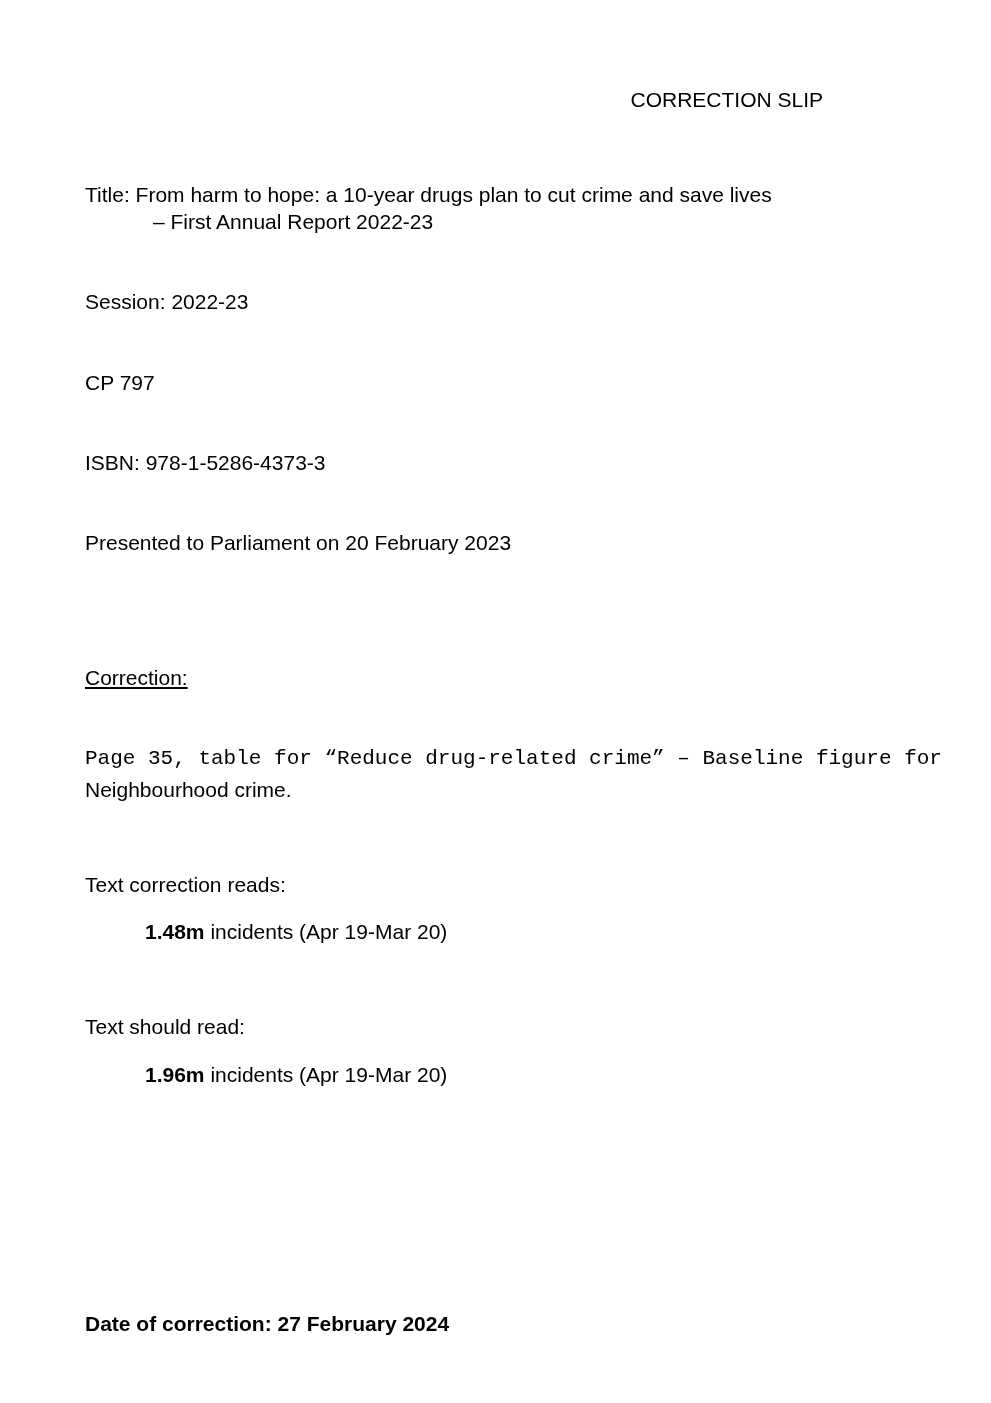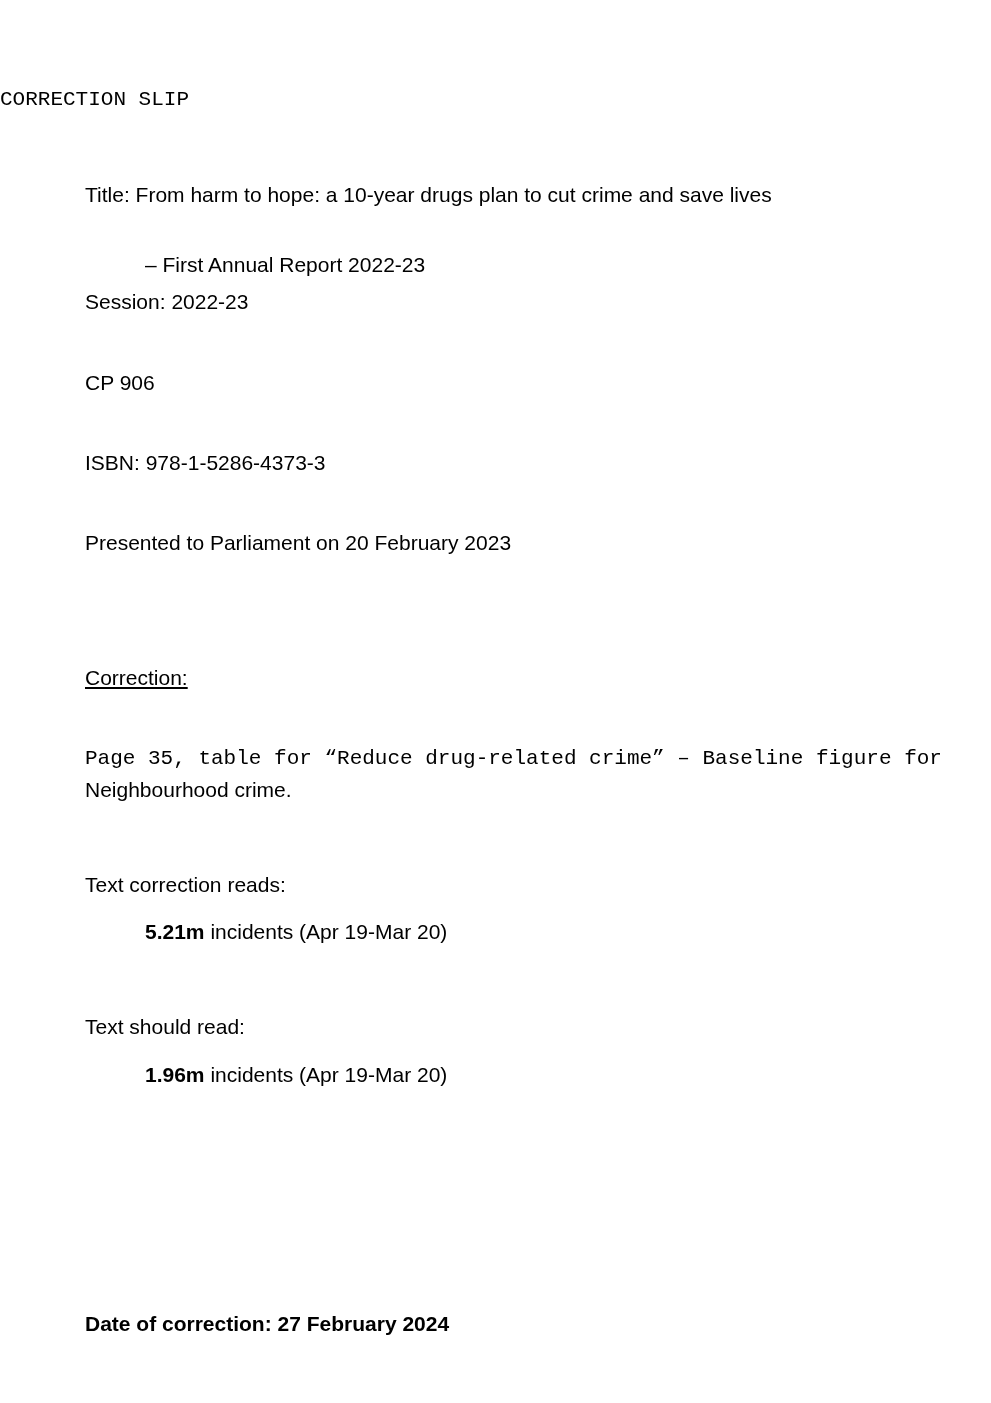--- a/index.html
+++ b/index.html
@@ -10,46 +10,46 @@
     body {
       width: 991px;
       height: 1403px;
       position: relative;
       font-family: "Liberation Sans", sans-serif;
       font-size: 21px;
       color: #000000;
       overflow: hidden;
     }
     .abs { position: absolute; line-height: 1.2; white-space: nowrap; }
-    .heading { left: 0; width: 823px; text-align: left; top: 87px; font-family: Liberation Mono, monospace; }
+    .heading { left: 0; width: 823px; text-align: right; top: 87px; }
     .left { left: 85px; }
     .indent { left: 145px; }
-    .title-line2 { left: 145px; margin-top: 43px; }
+    .title-line2 { left: 153px; }
     .underline { text-decoration: underline; }
     b { font-weight: bold; }
   </style>
 </head>
 <body>
 
 <div>
   <div class="abs heading">CORRECTION SLIP</div>
 
   <div class="abs left" style="top:182px;"><span>Title:</span> <span>From harm to hope: a 10-year drugs plan to cut crime and save lives</span></div>
   <div class="abs title-line2" style="top:209px;">– First Annual Report 2022-23</div>
 
   <div class="abs left" style="top:289px;">Session: 2022-23</div>
-  <div class="abs left" style="top:370px;">CP 906</div>
+  <div class="abs left" style="top:370px;">CP 797</div>
   <div class="abs left" style="top:450px;">ISBN: 978-1-5286-4373-3</div>
   <div class="abs left" style="top:530px;">Presented to Parliament on 20 February 2023</div>
 
   <div class="abs left underline" style="top:665px;">Correction:</div>
 
   <div class="abs left" style="top:746px;font-family:Liberation Mono, monospace;">Page 35, table for “Reduce drug-related crime” – Baseline figure for</div>
   <div class="abs left" style="top:777px;">Neighbourhood crime.</div>
 
   <div class="abs left" style="top:872px;">Text correction reads:</div>
-  <div class="abs indent" style="top:919px;"><b>5.21m</b><span style="white-space:pre;"> incidents (Apr 19-Mar 20)</span></div>
+  <div class="abs indent" style="top:919px;"><b>1.48m</b><span style="white-space:pre;"> incidents (Apr 19-Mar 20)</span></div>
 
   <div class="abs left" style="top:1014px;">Text should read:</div>
   <div class="abs indent" style="top:1062px;"><b>1.96m</b><span style="white-space:pre;"> incidents (Apr 19-Mar 20)</span></div>
 
   <div class="abs left" style="top:1311px;font-weight:bold;">Date of correction: 27 February 2024</div>
 </div>
 
 </body></html>

